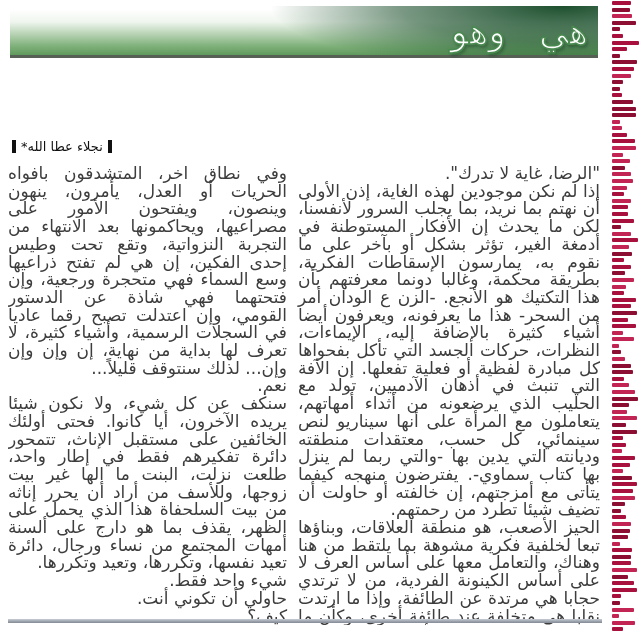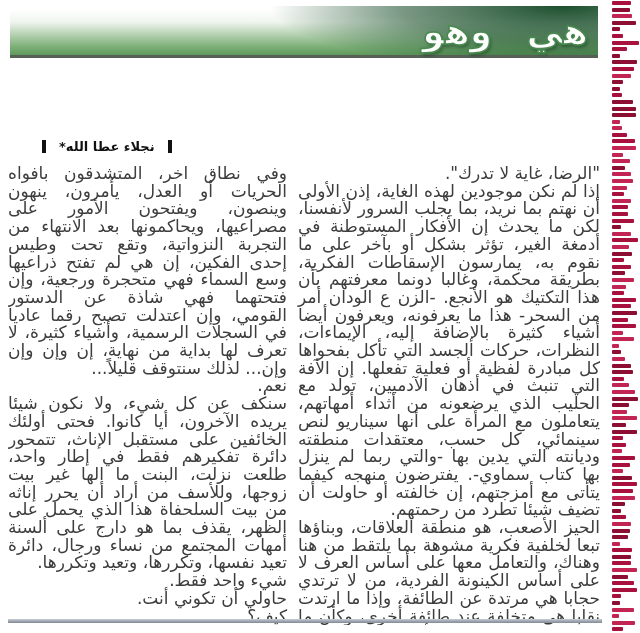--- a/index.html
+++ b/index.html
@@ -21,40 +21,40 @@
   
   .header {
     position:absolute; top:6px; left:10px; width:588px; height:52px;
     background:
       radial-gradient(ellipse 430px 95px at 94% 0%, rgba(16,70,34,0.95) 0%, rgba(16,70,34,0.55) 38%, rgba(16,70,34,0) 68%),
       linear-gradient(to bottom, #ffffff 6%, #f0f6ef 32%, #7fb07a 82%, #5f9a5c 100%);
     border-bottom:3px solid #566055;
   }
   .logo {
     position:absolute; top:4px; right:10px; height:44px; line-height:44px;
-    color:#ffffff; font-weight:bold; font-size:36px; word-spacing:22px;
+    color:#ffffff; font-weight:normal; font-size:36px; word-spacing:22px;
     -webkit-text-stroke:1.5px #4a8a50;
     text-shadow:0 0 1px #4a8a50, 0 0 2px #4a8a50, 2px 3px 3px rgba(10,40,20,0.35);
     letter-spacing:1px;
   }
 
   
   .title {
     position:absolute; top:80px; left:10px; width:588px;
     padding-left:115px; 
     text-align:center; direction:rtl;
     font-size:31px; font-weight:bold; color:#2c2c2c;
     letter-spacing:0px;
   }
 
   
   .byline {
-    position:absolute; top:139px; left:42px;
-    display:flex; align-items:center; gap:13px; direction:rtl;
-    font-size:13px; font-weight:bold; color:#111111;
+    position:absolute; top:139px; left:12px;
+    display:flex; align-items:center; gap:5px; direction:rtl;
+    font-size:13px; font-weight:normal; color:#111111;
   }
   .byline-bar { display:inline-block; width:4px; height:13px; background:#111111; }
 
   
   .body-cols {
     position:absolute; top:165px; left:8px; width:592px; height:460px;
     display:flex; direction:rtl; gap:11px; overflow:hidden;
   }
   .col { direction:rtl; }
   .col-first  { width:302px; }  

